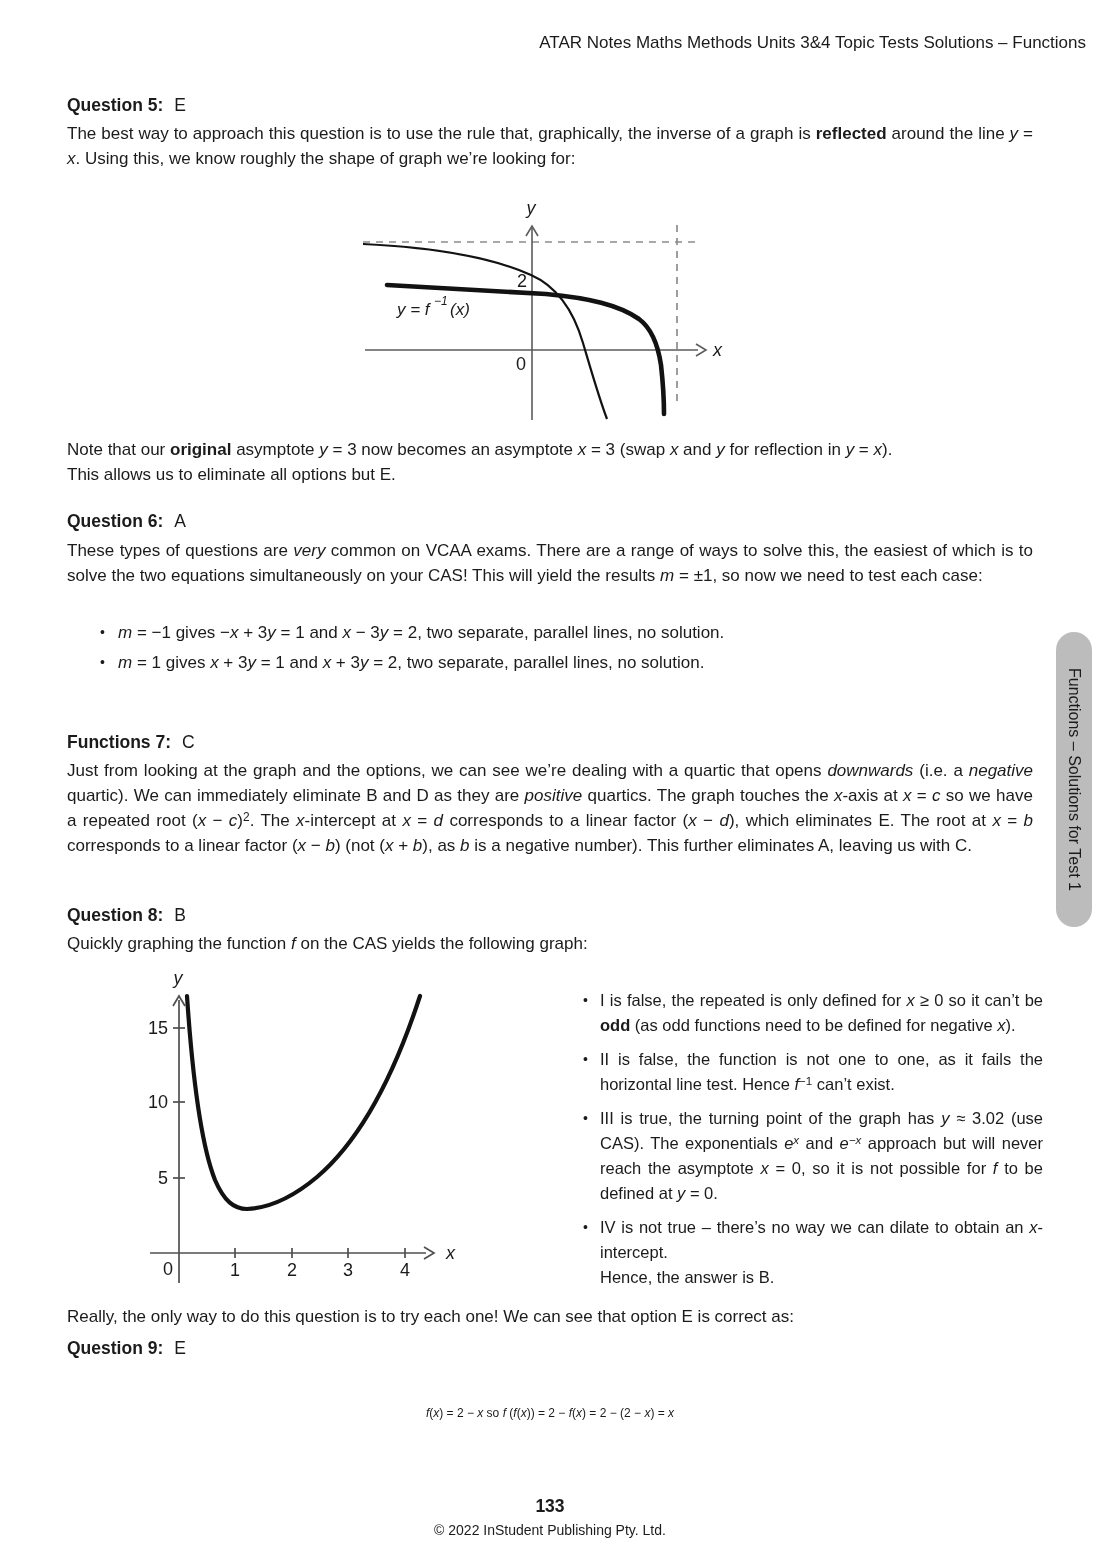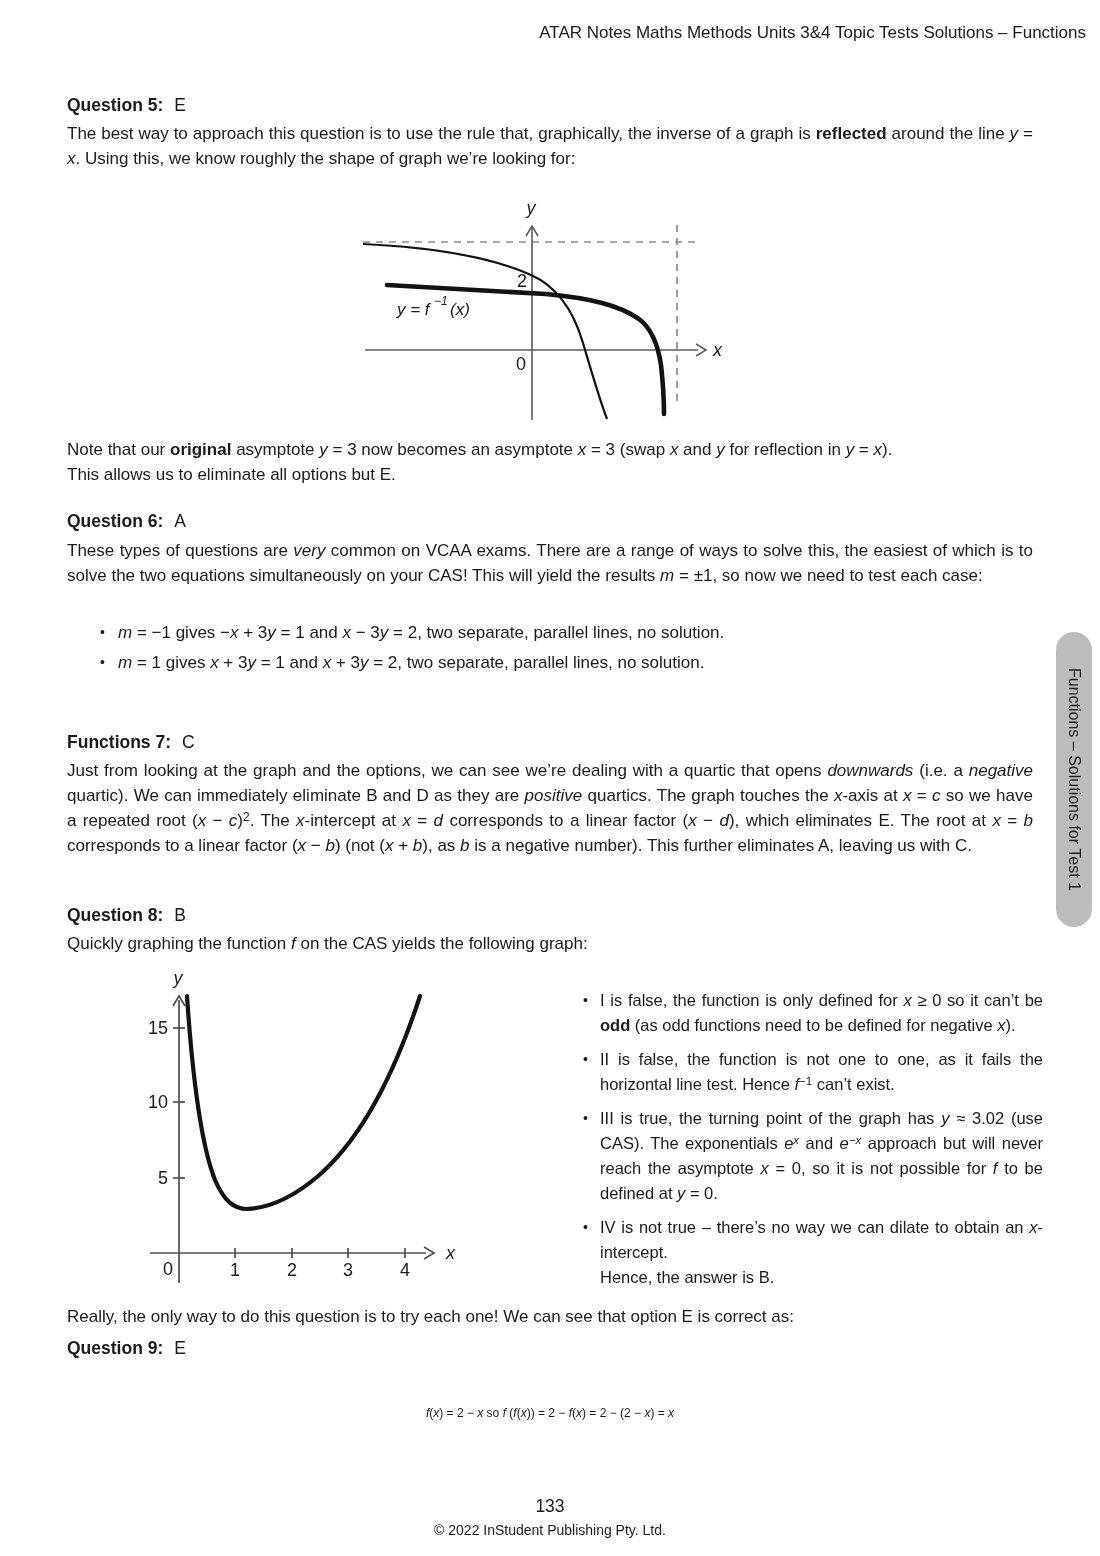--- a/index.html
+++ b/index.html
@@ -2,40 +2,40 @@
 <html><head>
 <meta charset="utf-8">
 <style>
   html,body{margin:0;padding:0;background:#e8e8e8;}
   .page{
     position:relative;width:1100px;height:1556px;margin:0 auto;
     background:#ffffff;overflow:hidden;
     font-family:"Liberation Sans",sans-serif;color:#1b1b1b;
   }
   .abs{position:absolute;}
-  .header{top:23px;right:14px;font-size:17px;color:#1b1b1b;}
+  .header{top:33px;right:14px;font-size:17px;color:#1b1b1b;}
   .qh{left:67px;font-size:17.5px;font-weight:700;}
   .qh .ans{font-weight:400;margin-left:11px;}
   .para{left:67px;width:966px;font-size:17px;line-height:25px;text-align:justify;}
   .line{left:67px;font-size:17px;line-height:25px;}
   .rt-bold{font-weight:700;}
   .rt-italic{font-style:italic;}
   .rt-sup{font-size:70%;position:relative;top:-0.45em;line-height:0;}
   
   .ulist{left:100px;width:932px;font-size:17px;line-height:25px;}
   .urow{display:flex;margin-bottom:5px;}
   .urow .b{width:18px;font-size:14px;}
   .urow .bt{flex:1;}
   .q8col{left:583px;top:988px;width:460px;font-size:16.5px;line-height:25px;}
   .q8col .urow{margin-bottom:9px;}
   .q8col .urow .b{width:17px;}
   .q8col .bt{text-align:justify;}
   .q8col .hence{margin-left:17px;}
   .eq{left:67px;width:966px;text-align:center;font-size:12px;}
-  .footer-page{left:0;width:1100px;text-align:center;font-size:17.5px;font-weight:400;}
+  .footer-page{left:0;width:1100px;text-align:center;font-size:17.5px;font-weight:700;}
   .footer-copy{left:0;width:1100px;text-align:center;font-size:14px;}
   
   .side-tab{
     left:1056px;top:632px;width:36px;height:295px;
     background:#bcbcbc;border-radius:18px;
     display:flex;align-items:center;justify-content:center;
   }
   .side-tab span{
     writing-mode:vertical-rl;font-size:16px;color:#1b1b1b;white-space:nowrap;
   }
@@ -130,21 +130,21 @@
     <text x="53" y="315" font-size="18" text-anchor="end">0</text>
     <text x="115" y="316" font-size="18" text-anchor="middle">1</text>
     <text x="172" y="316" font-size="18" text-anchor="middle">2</text>
     <text x="228" y="316" font-size="18" text-anchor="middle">3</text>
     <text x="285" y="316" font-size="18" text-anchor="middle">4</text>
   </svg>
 
   <div class="abs q8col">
     <div class="urow">
       <span class="b">•</span>
-      <span class="bt"><span>I is false, the function is only defined for </span><span class="rt-italic">x</span><span> ≥ 0 so it can’t be </span><span class="rt-bold">odd</span><span> (as odd functions need to be defined for negative </span><span class="rt-italic">x</span><span>).</span></span>
+      <span class="bt"><span>I is false, the repeated is only defined for </span><span class="rt-italic">x</span><span> ≥ 0 so it can’t be </span><span class="rt-bold">odd</span><span> (as odd functions need to be defined for negative </span><span class="rt-italic">x</span><span>).</span></span>
     </div>
     <div class="urow">
       <span class="b">•</span>
       <span class="bt"><span>II is false, the function is not one to one, as it fails the horizontal line test. Hence </span><span class="rt-italic">f</span><span class="rt-sup">−1</span><span> can’t exist.</span></span>
     </div>
     <div class="urow">
       <span class="b">•</span>
       <span class="bt"><span>III is true, the turning point of the graph has </span><span class="rt-italic">y</span><span> ≈ 3.02 (use CAS). The exponentials </span><span class="rt-italic">e</span><span class="rt-italic rt-sup">x</span><span> and </span><span class="rt-italic">e</span><span class="rt-italic rt-sup">−x</span><span> approach but will never reach the asymptote </span><span class="rt-italic">x</span><span> = 0, so it is not possible for </span><span class="rt-italic">f</span><span> to be defined at </span><span class="rt-italic">y</span><span> = 0.</span></span>
     </div>
     <div class="urow" style="margin-bottom:0;">

